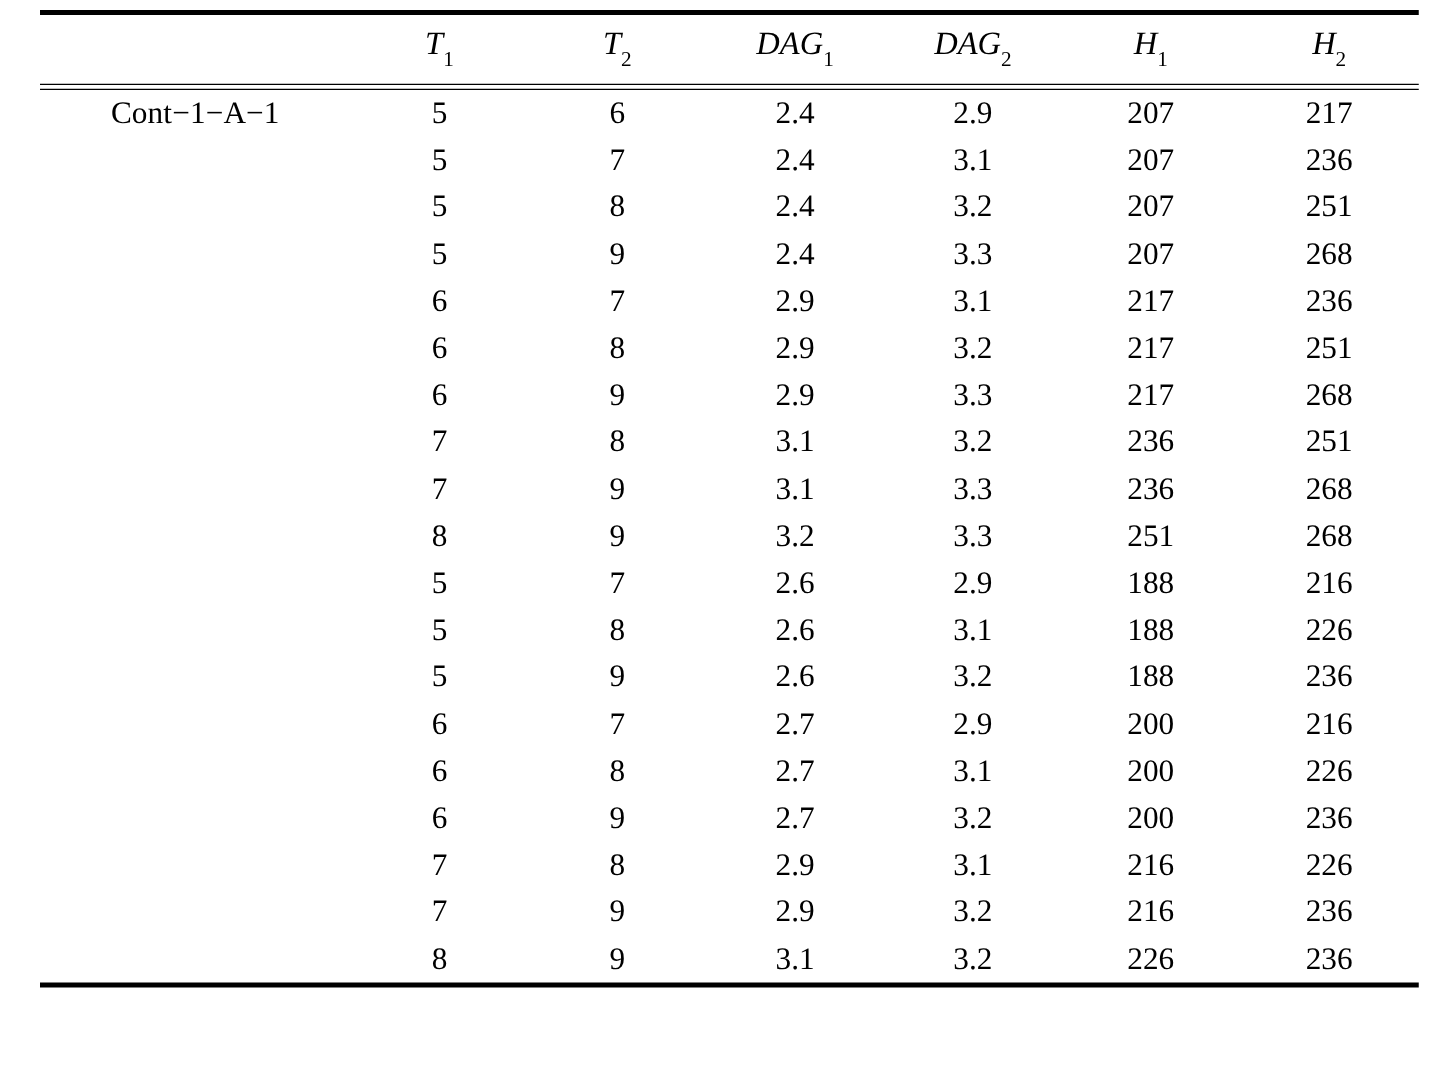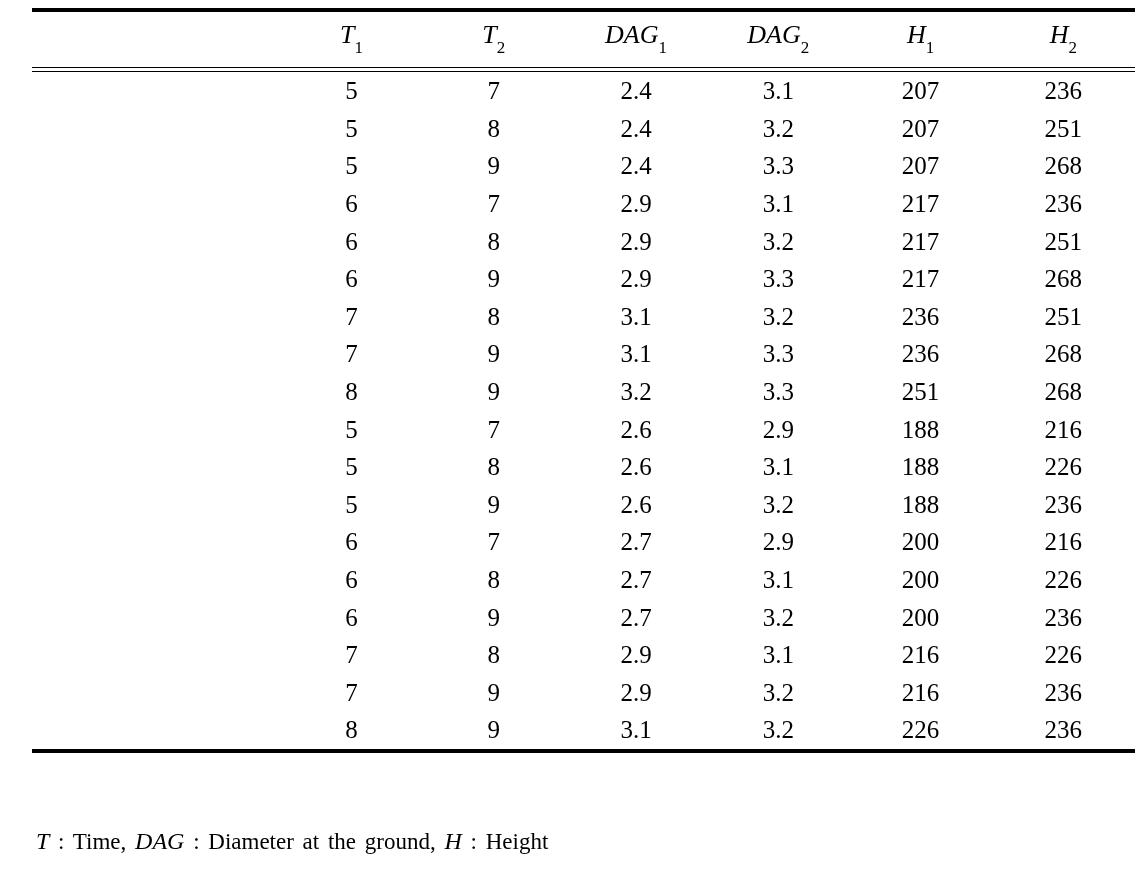--- a/index.html
+++ b/index.html
@@ -135,20 +135,29 @@
         <col class="c-label">
         <col class="c-num">
         <col class="c-num">
         <col class="c-num">
         <col class="c-num">
         <col class="c-num">
         <col class="c-num3">
       </colgroup>
       <tbody id="tbody">
           <tr>
+            <td class="label-cell">Cont−1−A−1</td>
+            <td>5</td>
+            <td>6</td>
+            <td>2.4</td>
+            <td>2.9</td>
+            <td>207</td>
+            <td>217</td>
+          </tr>
+          <tr>
             <td class="label-cell"></td>
             <td>5</td>
             <td>7</td>
             <td>2.4</td>
             <td>3.1</td>
             <td>207</td>
             <td>236</td>
           </tr>
           <tr>
             <td class="label-cell"></td>
@@ -303,22 +312,14 @@
             <td>226</td>
             <td>236</td>
           </tr>
         </tbody>
     </table>
 
     <div class="rule-thick"></div>
 
   </div>
 
-  <div class="footnote">
-    <span class="mathsym">T</span>
-    <span>: Time,</span>
-    <span class="mathsym">DAG</span>
-    <span>: Diameter at the ground,</span>
-    <span class="mathsym">H</span>
-    <span>: Height</span>
-  </div>
 
 </div>
 
 </body></html>

